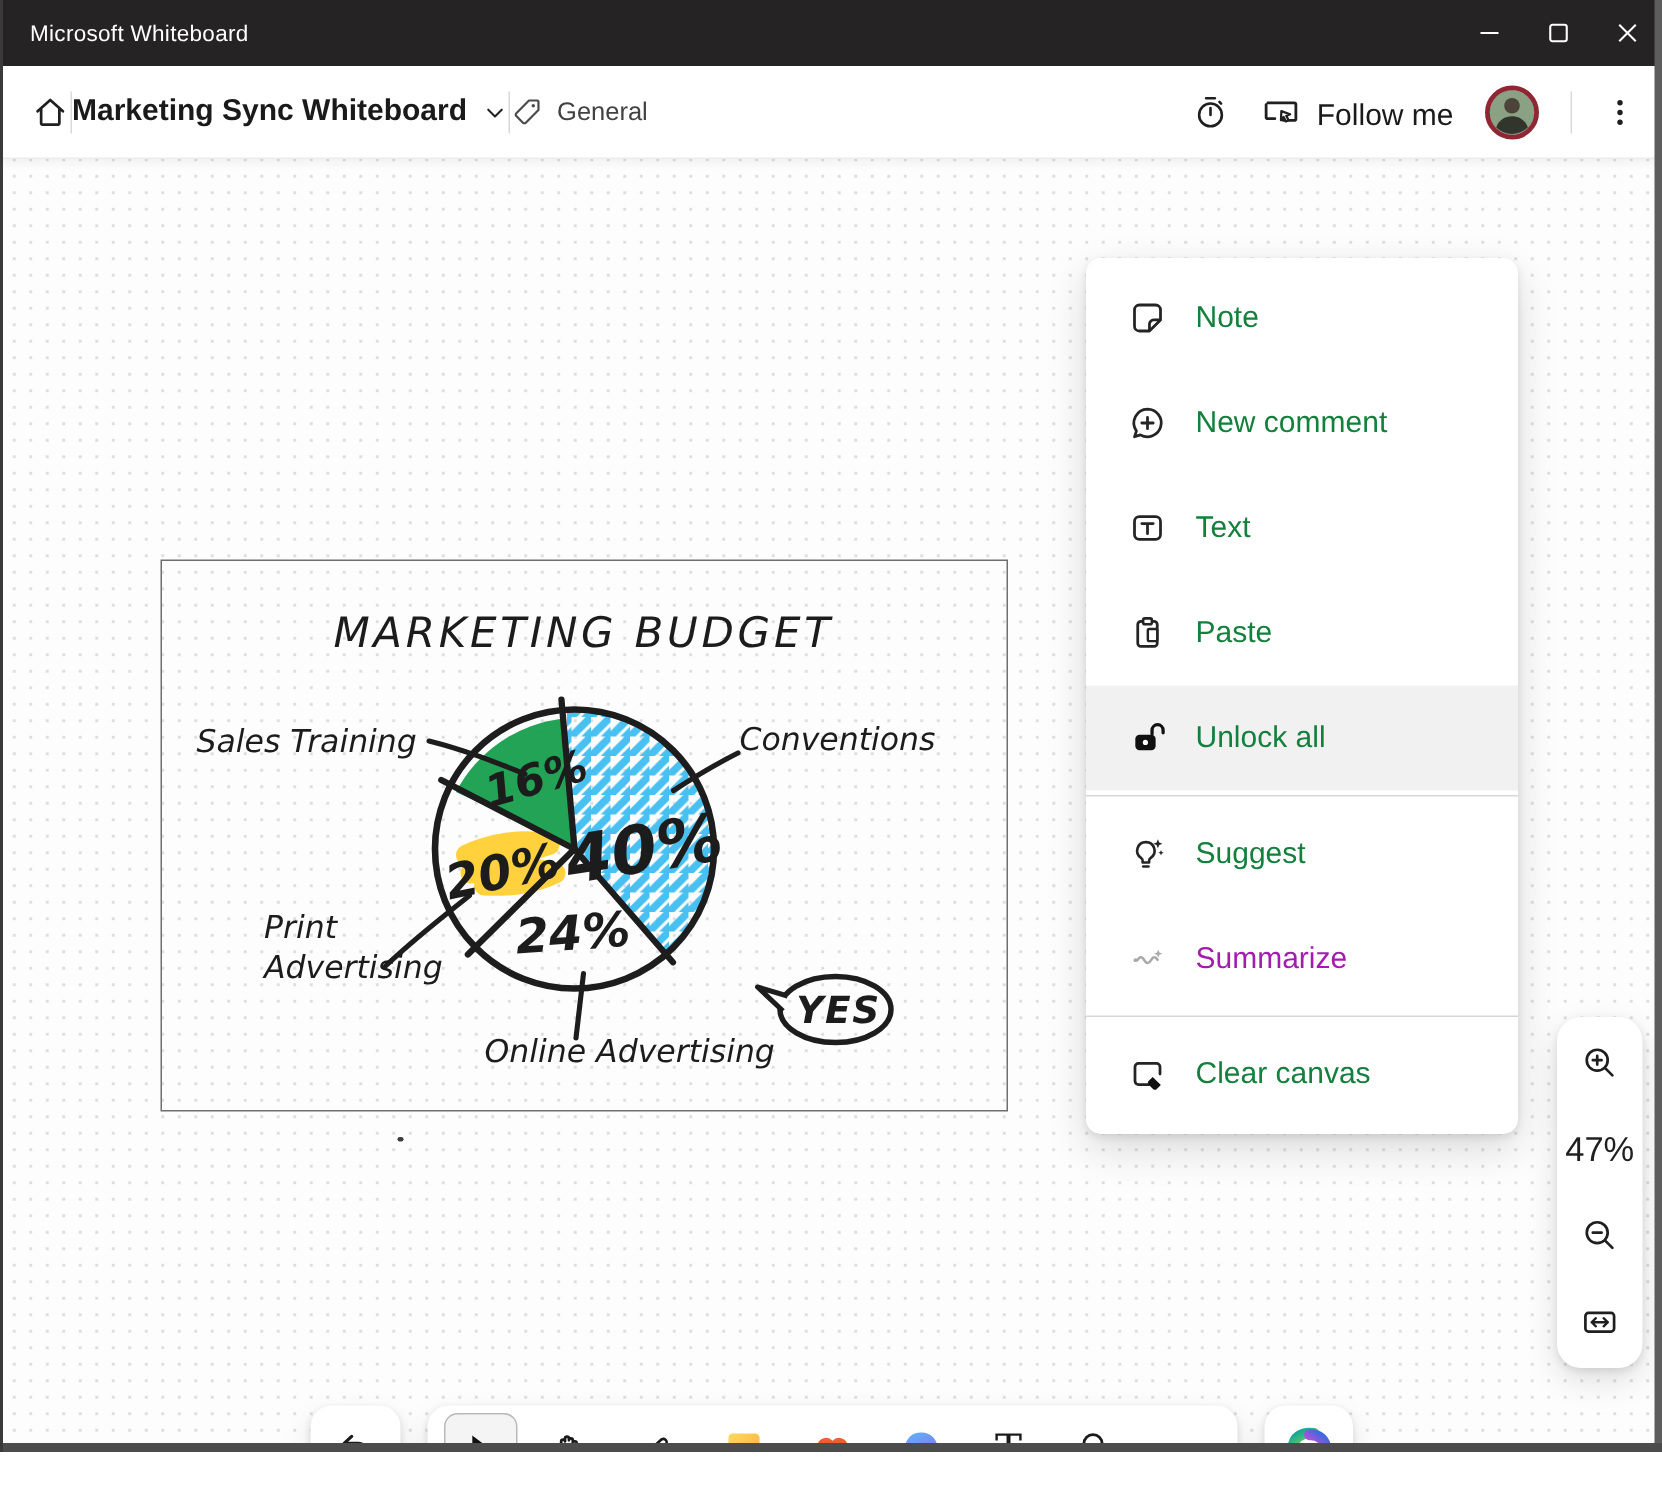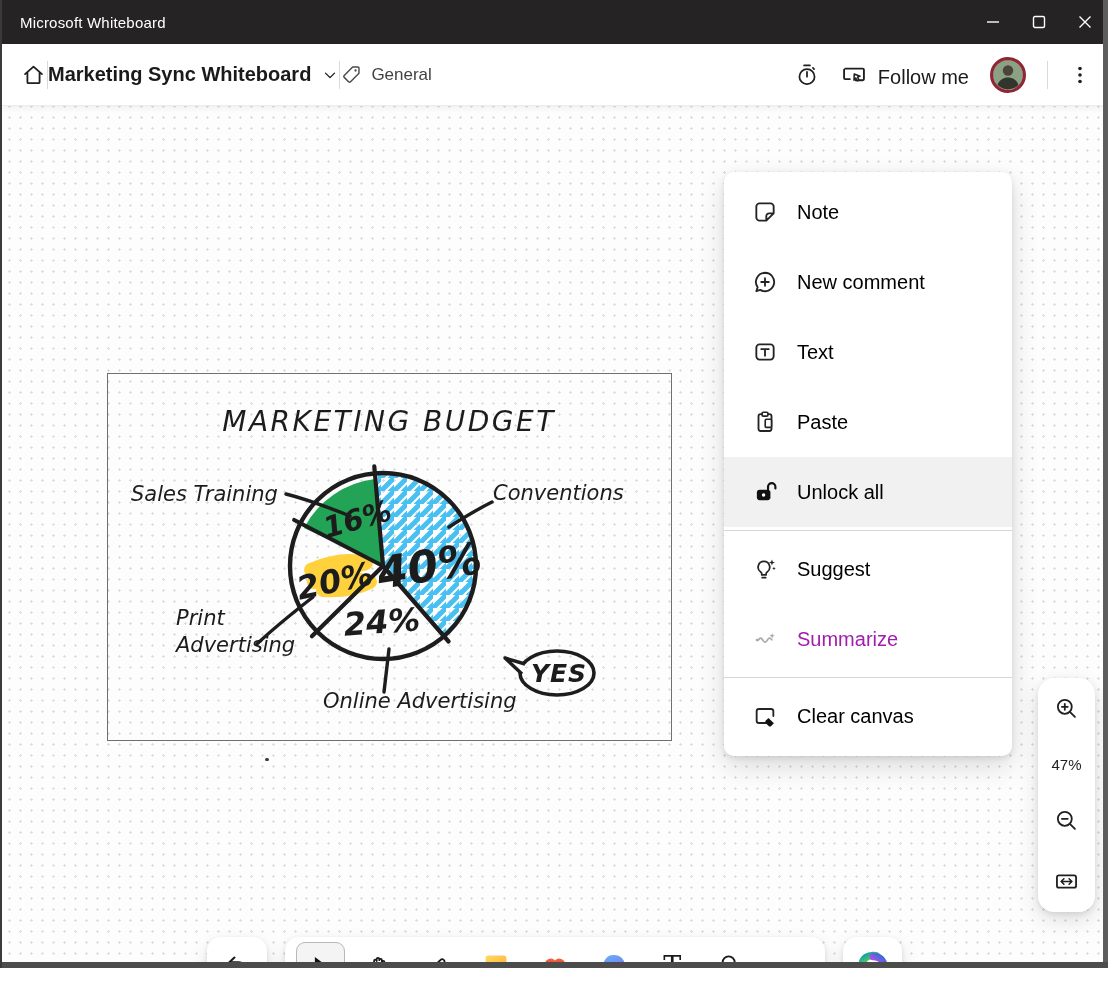--- a/index.html
+++ b/index.html
@@ -35,32 +35,32 @@
     border:1.5px solid #6f6f6f; background:transparent; }
   .stray-dot { position:absolute; left:265px; top:758px; width:4px; height:3px; background:#3c3c3c; border-radius:2px; }
 
   .hand { font-family:"DejaVu Sans", sans-serif; font-style:italic; fill:#1c1c1c; }
 
   
   .menu { position:absolute; left:724px; top:172px; width:288px; background:#fff;
     border-radius:10px; box-shadow:0 2px 6px rgba(0,0,0,.10), 0 10px 28px rgba(0,0,0,.14);
     padding:5px 0; z-index:20; }
   .menu-item { height:70px; display:flex; align-items:center; gap:19px; padding-left:27px;
-    font-size:20px; color:#000000; cursor:default; }
+    font-size:20px; color:#15803d; cursor:default; }
   .menu-item.active { background:#f1f1f1; }
   .menu-item.disabled { color:#a21caf; }
   .menu-sep { height:1px; background:#d6d6d6; margin:3px 0 3px 0; }
   .mi-icon { width:27px; height:27px; flex:0 0 27px; display:flex; align-items:center; justify-content:center; }
 
   
   .zoom-panel { position:absolute; left:1038px; top:678px; width:57px; height:234px; background:#fff;
     border-radius:16px; box-shadow:0 2px 6px rgba(0,0,0,.10), 0 8px 22px rgba(0,0,0,.12);
     display:flex; flex-direction:column; align-items:center; justify-content:space-between;
     padding:17px 0; z-index:20; }
-  .zoom-level { font-size:15px; color:#1f1f1f; }
+  .zoom-level { font-size:23px; color:#1f1f1f; }
 
   
   .pill { position:absolute; background:#fff; border-radius:14px;
     box-shadow:0 2px 5px rgba(0,0,0,.12), 0 8px 20px rgba(0,0,0,.10); z-index:20; }
   .undo-pill { left:207px; top:937px; width:60px; height:58px; display:flex; align-items:center; justify-content:center; }
   .main-pill { left:285px; top:937px; width:540px; height:58px; display:flex; align-items:center; padding:0 6px; }
   .copilot-pill { left:843px; top:937px; width:59px; height:58px; display:flex; align-items:center; justify-content:center; }
   .tool { width:59px; height:58px; display:flex; align-items:center; justify-content:center; }
   .tool-active-box { width:49px; height:48px; margin:0 5px; background:#f4f4f4; border:1.5px solid #b9b9b9;
     border-radius:9px; display:flex; align-items:center; justify-content:center; }

